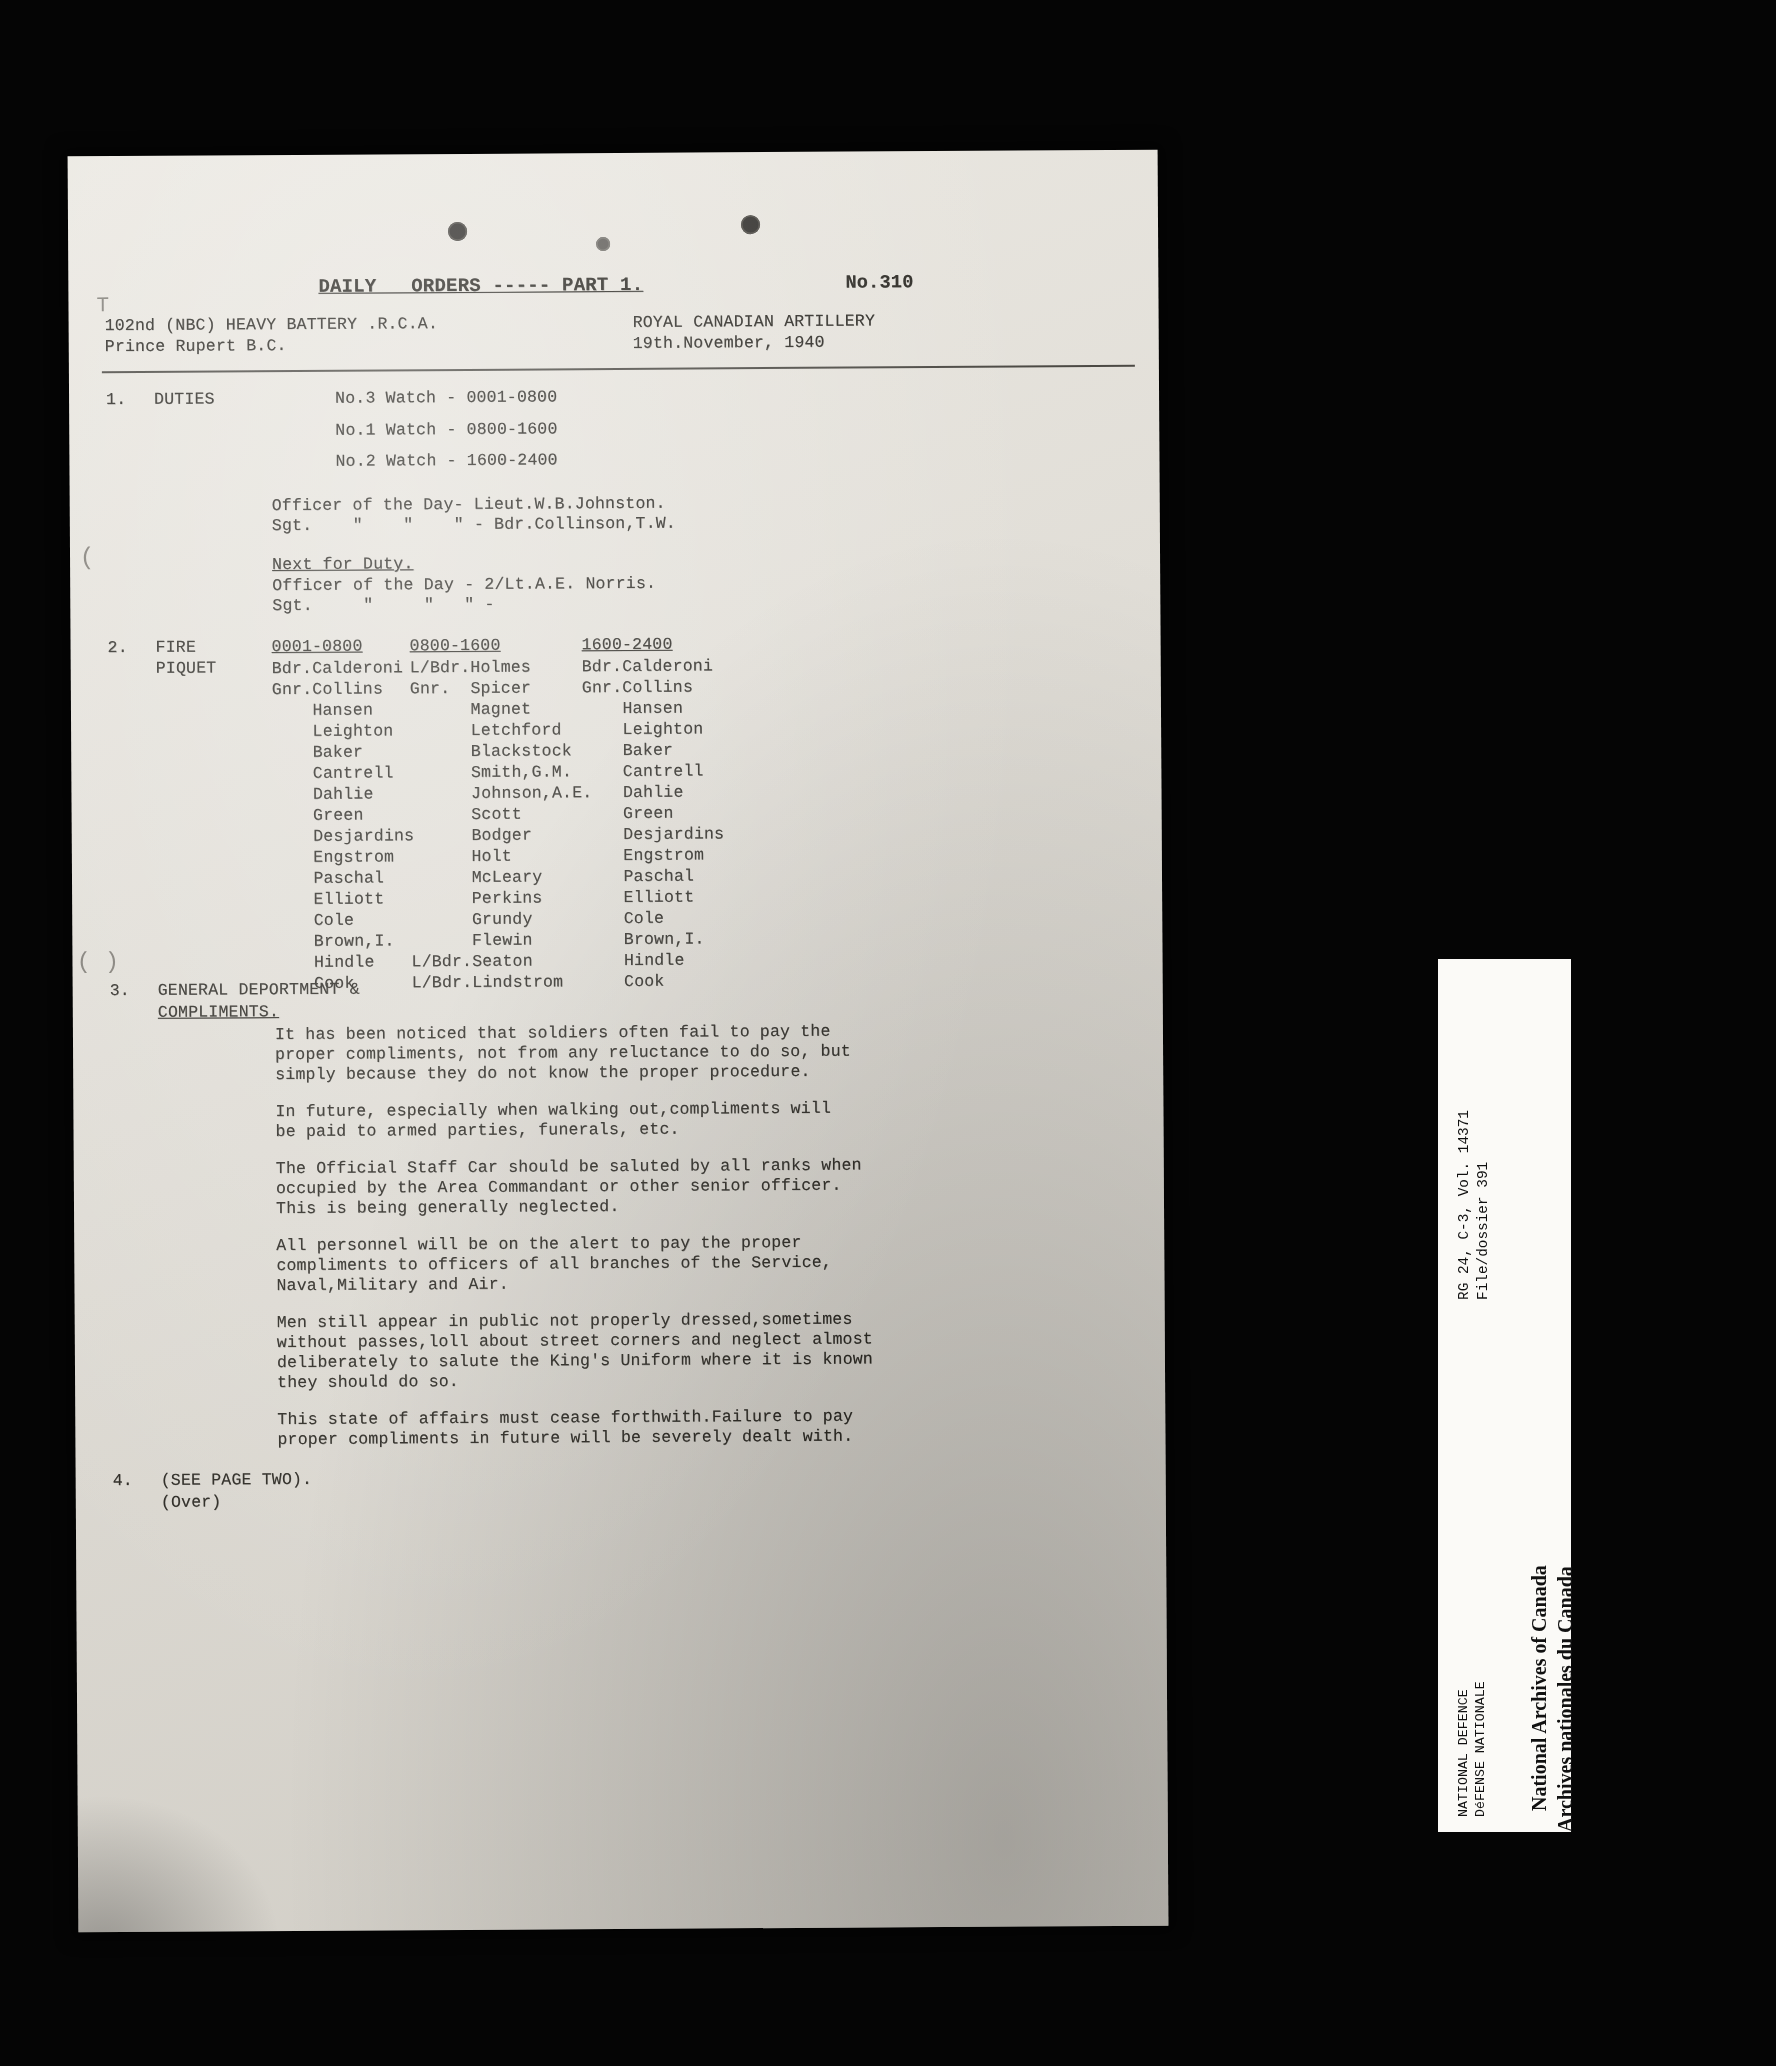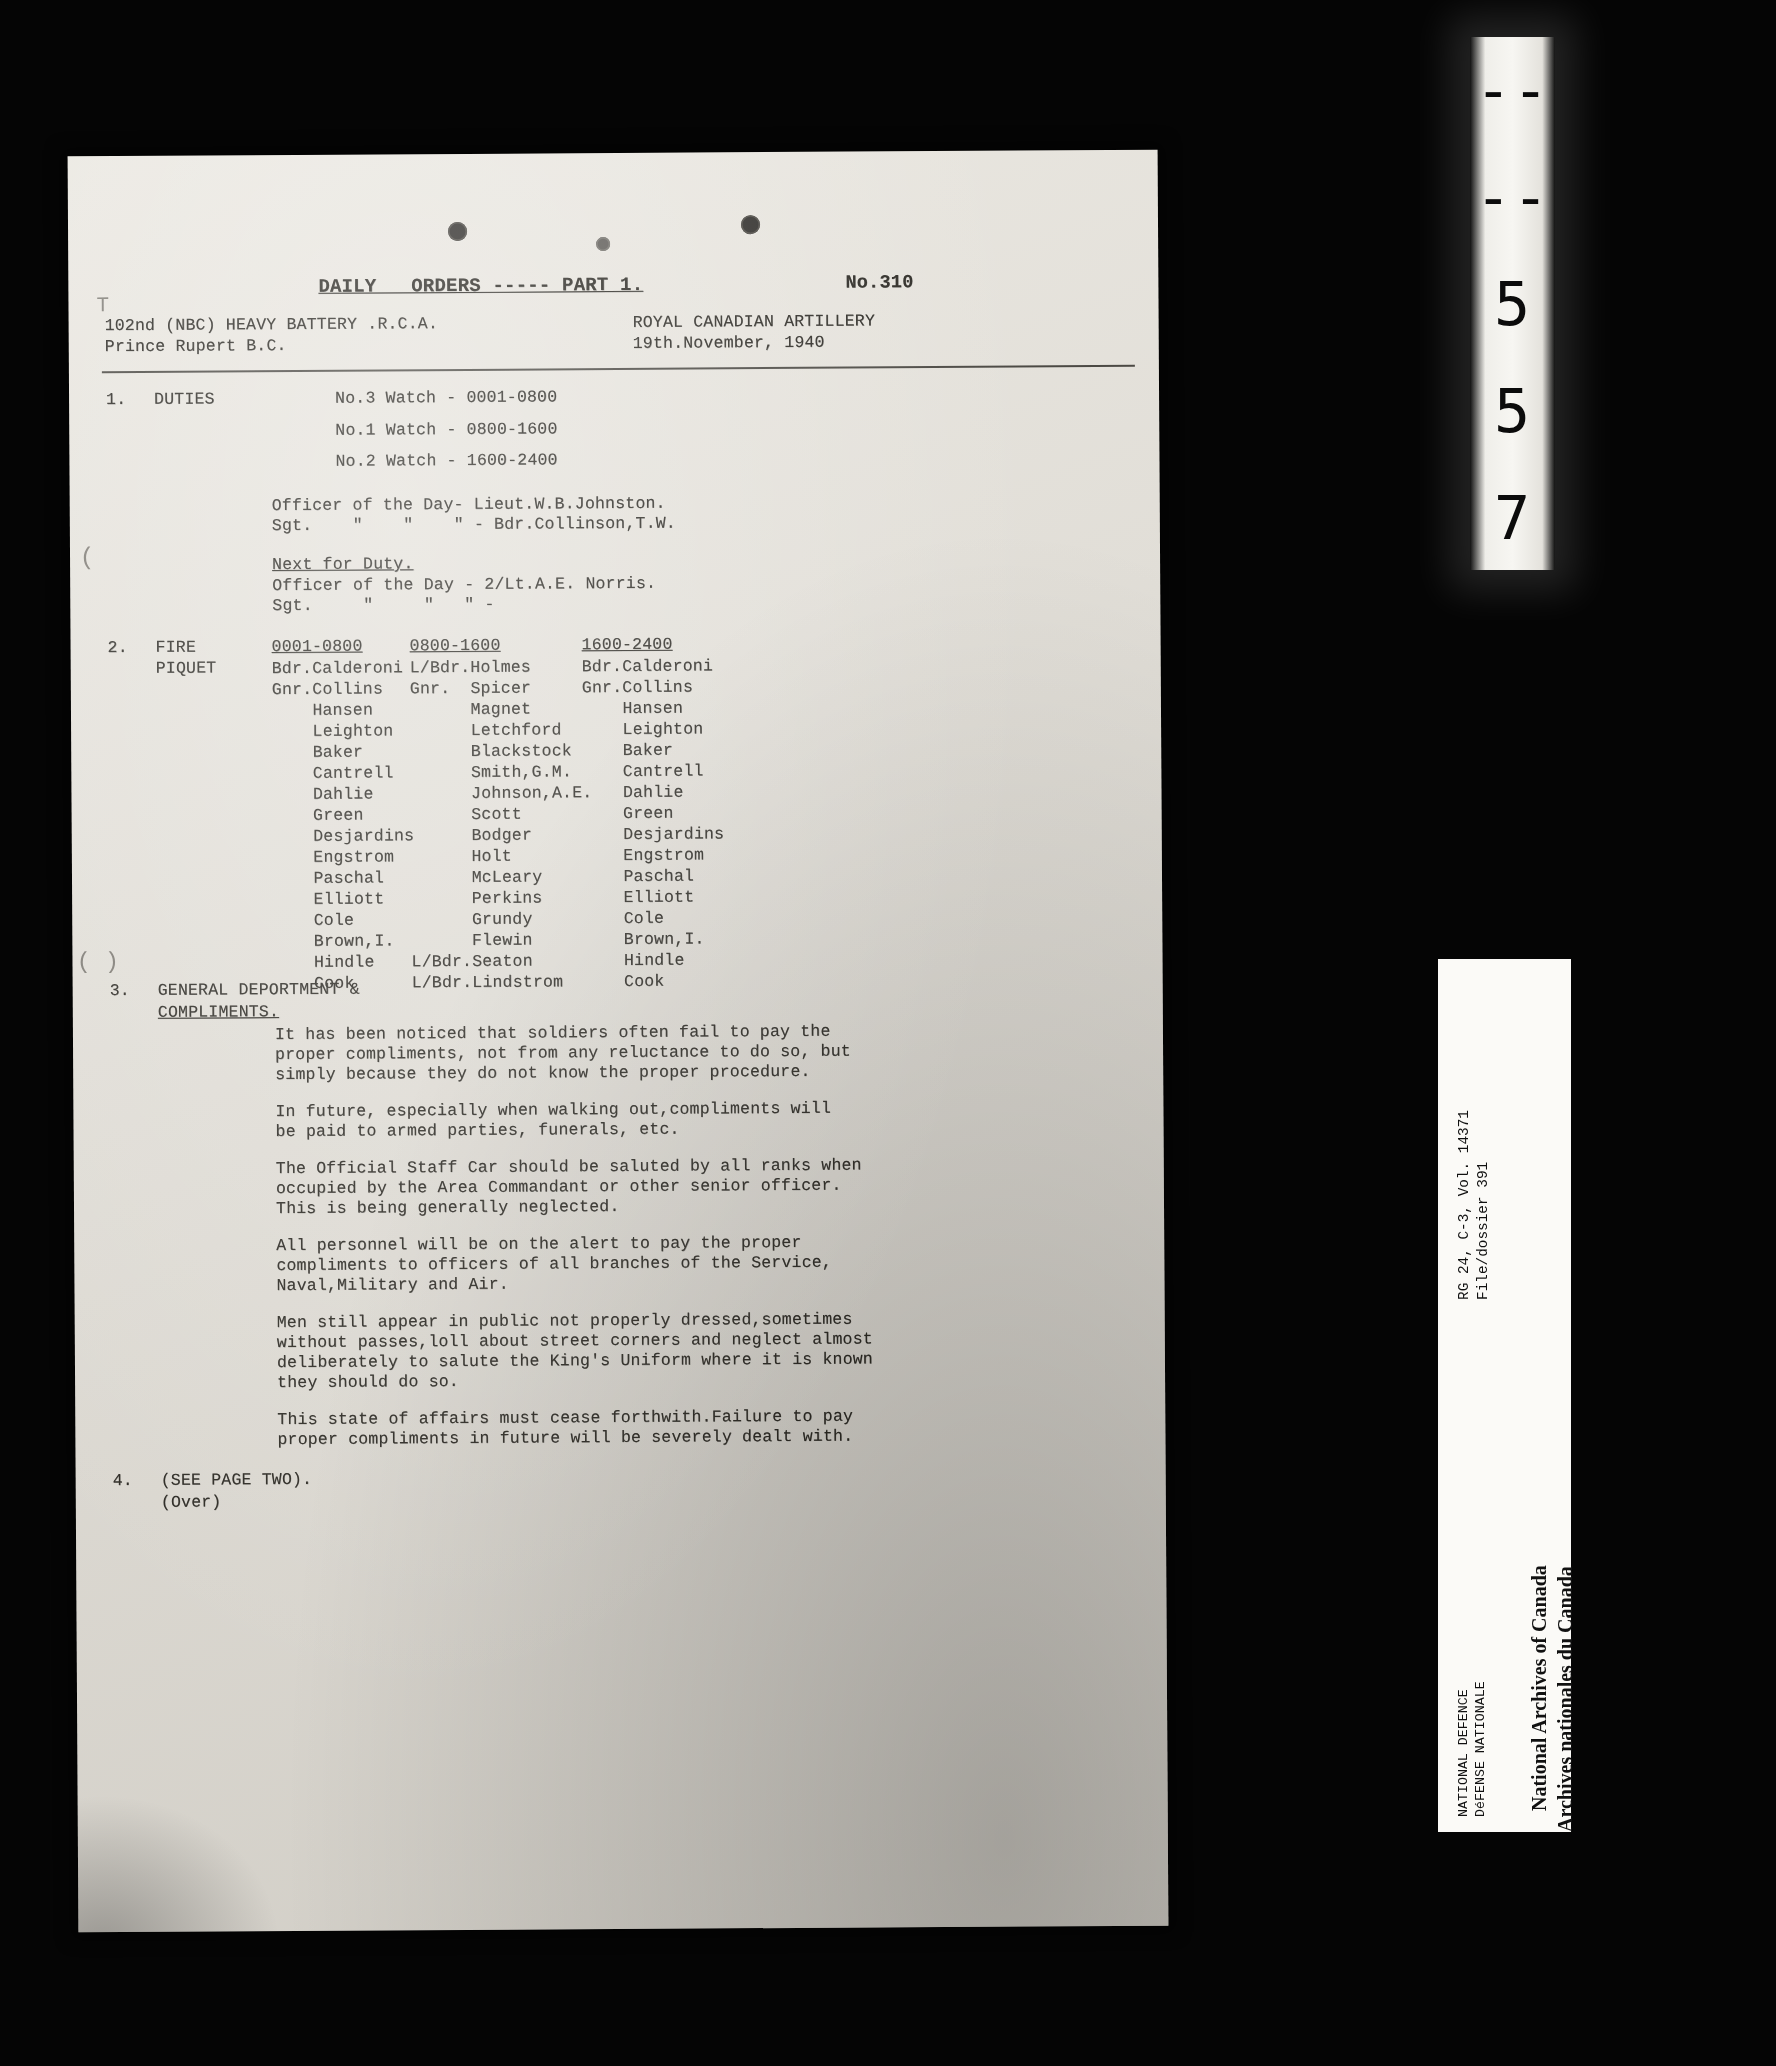--- a/index.html
+++ b/index.html
@@ -282,27 +282,20 @@
       <div class="tw" style="left:202px; top:1255px;">This state of affairs must cease forthwith.Failure to pay
 proper compliments in future will be severely dealt with.</div>
 
       <div class="tw" style="left:37px; top:1315px;">4.</div>
       <div class="tw" style="left:85px; top:1315px;">(SEE PAGE TWO).</div>
       <div class="tw" style="left:85px; top:1337px;">(Over)</div>
 
     </div>
   </div>
 
-  <div id="filmnum">
-    <div class="digits">--
---
-5
-5
-7</div>
-  </div>
 
   <div id="archbar">
     <div class="vert arch-title" style="left:89px; top:852px;">National Archives of Canada</div>
     <div class="vert arch-title" style="left:115px; top:873px;">Archives nationales du Canada</div>
     <div class="vert arch-ref" style="left:17px; top:341px;">RG 24, C-3, Vol. 14371</div>
     <div class="vert arch-ref" style="left:36px; top:341px;">File/dossier 391</div>
     <div class="vert arch-dept" style="left:18px; top:858px;">NATIONAL DEFENCE</div>
     <div class="vert arch-dept" style="left:35px; top:858px;">DéFENSE NATIONALE</div>
   </div>
 

